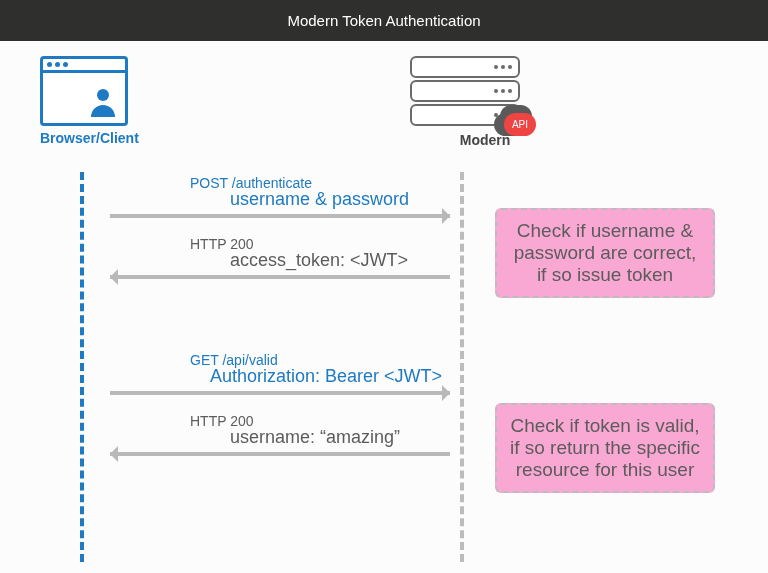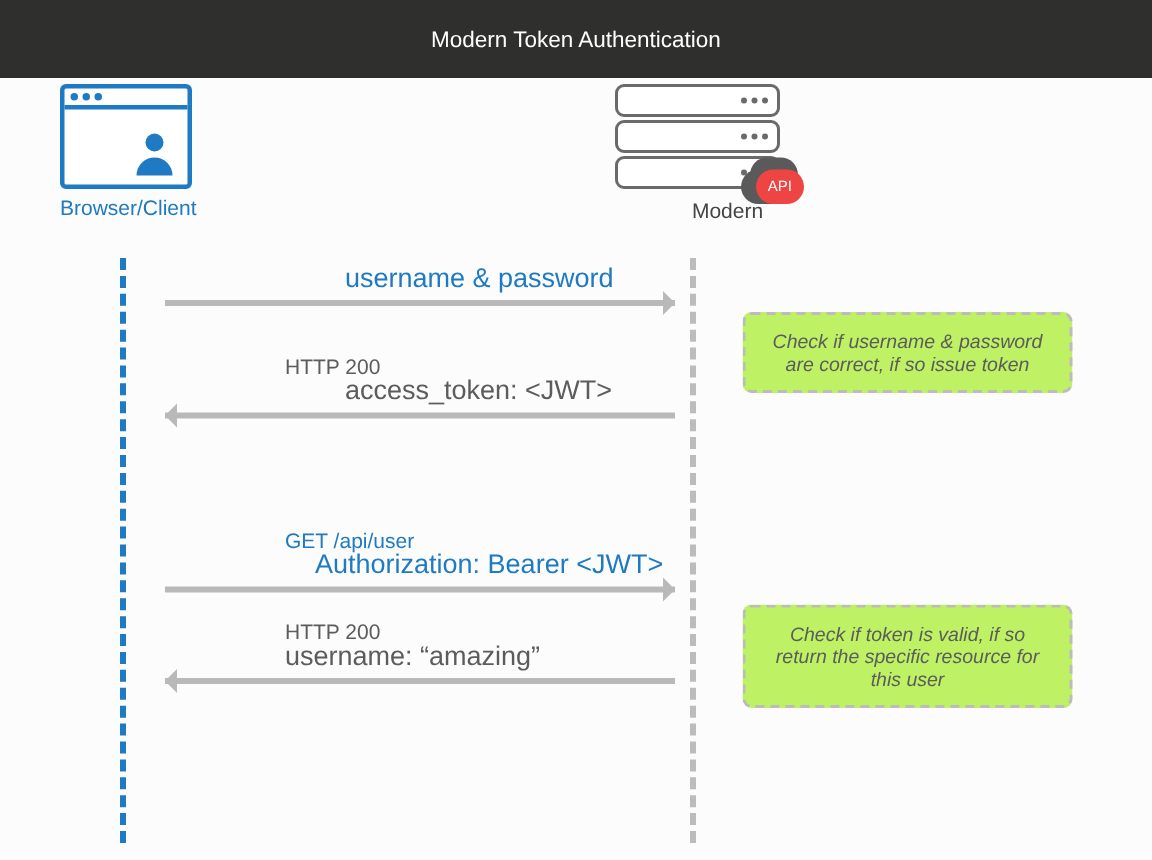--- a/index.html
+++ b/index.html
@@ -16,35 +16,36 @@
     font-family:"Segoe UI",Arial,Helvetica,sans-serif;
     background:var(--page-bg);
     width:768px;
     height:573px;
     position:relative;
     overflow:hidden;
   }
   .titlebar{
     background:#2f2f2e;
     color:#fff;
-    height:52px;
+    height:41px;
     display:flex;
     align-items:center;
     justify-content:center;
     font-size:15px;
   }
 
   
   .actor{
     position:absolute;
     text-align:center;
   }
   .actor .label{
     margin-top:4px;
     font-size:14px;
+    font-weight:bold;
   }
   .actor.client{left:40px;top:56px;}
   .actor.client .label{color:var(--blue);}
   .actor.server{left:410px;top:56px;}
   .actor.server .label{color:#444;margin-left:40px;}
 
   
   .browser-icon{
     width:88px;height:70px;border:3px solid var(--blue);border-radius:4px;
     position:relative;background:#fff;
@@ -103,22 +104,22 @@
   .arrow .title{font-size:14px;color:var(--gray-text);margin-bottom:-2px;}
   .arrow .title.blue{color:var(--blue);}
   .arrow .sub{font-size:18px;color:var(--gray-text);}
   .arrow .sub.blue{color:var(--blue);}
   .arrow .texts{margin-left:80px;margin-bottom:4px;}
 
   
   .note{
     position:absolute;left:495px;width:220px;
     border:2px dashed var(--gray-dash);border-radius:6px;
-    padding:10px 12px;font-size:13px;color:var(--gray-text);
-    text-align:center;background:#bef264;font-style:italic;
+    padding:10px 12px;font-size:19px;color:var(--gray-text);
+    text-align:center;background:#f9a8d4;
   }
 </style>
 </head>
 <body>
 
 <div class="titlebar">
   <span>Modern Token Authentication</span>
 </div>
 
 <div class="actor client">
@@ -153,44 +154,45 @@
     <div class="cloud">API</div>
   </div>
   <div class="label">Modern</div>
 </div>
 
 <div class="lifeline blue"></div>
 <div class="lifeline gray"></div>
 
 <div class="arrow" style="top:175px">
   <div class="texts">
+    <div class="title blue">POST /authenticate</div>
     <div class="sub blue" style="margin-left:40px">username &amp; password</div>
   </div>
   <div class="line right"></div>
 </div>
 
 <div class="arrow" style="top:236px">
   <div class="texts">
     <div class="title">HTTP 200</div>
     <div class="sub" style="margin-left:40px">access_token: &lt;JWT&gt;</div>
   </div>
   <div class="line left"></div>
 </div>
 
 <div class="note" style="top:208px">Check if username &amp; password are correct, if so issue token</div>
 
 <div class="arrow" style="top:352px">
   <div class="texts">
-    <div class="title blue">GET /api/user</div>
+    <div class="title blue">GET /api/valid</div>
     <div class="sub blue" style="margin-left:20px">Authorization: Bearer &lt;JWT&gt;</div>
   </div>
   <div class="line right"></div>
 </div>
 
 <div class="arrow" style="top:413px">
   <div class="texts">
     <div class="title">HTTP 200</div>
-    <div class="sub" style="">username: “amazing”</div>
+    <div class="sub" style="margin-left:40px">username: “amazing”</div>
   </div>
   <div class="line left"></div>
 </div>
 
 <div class="note" style="top:403px">Check if token is valid, if so return the specific resource for this user</div>
 
 </body></html>

